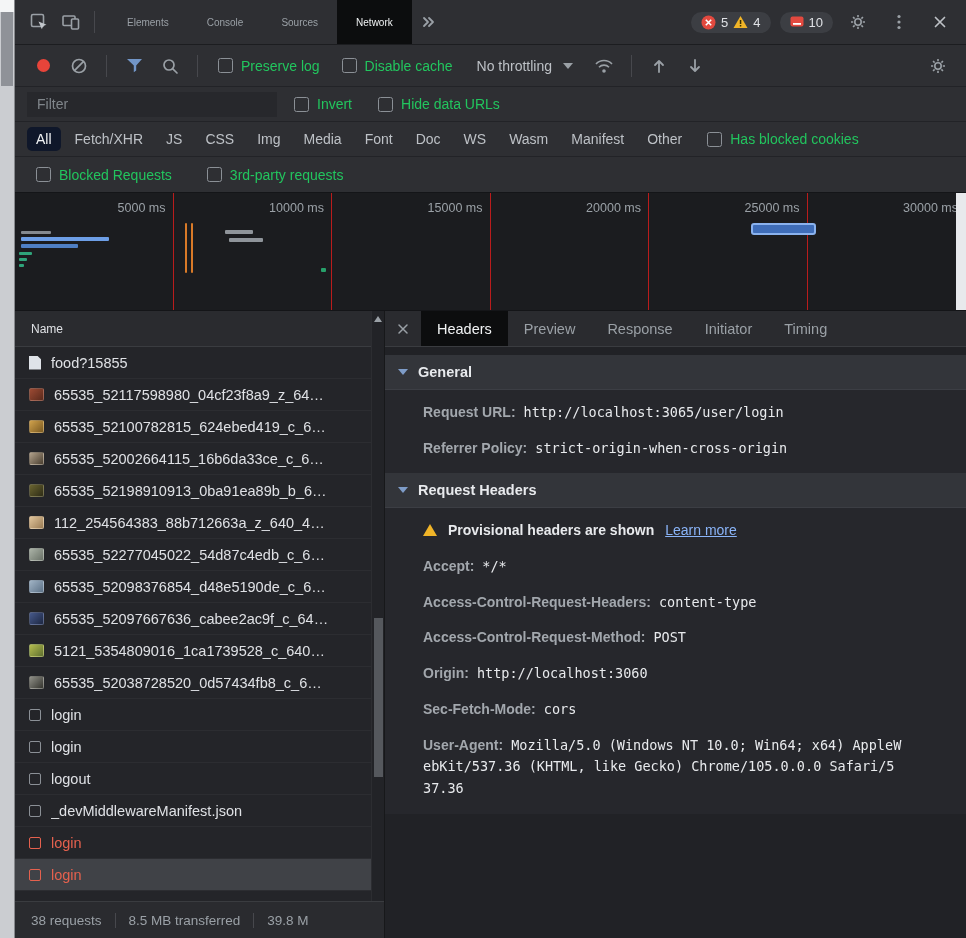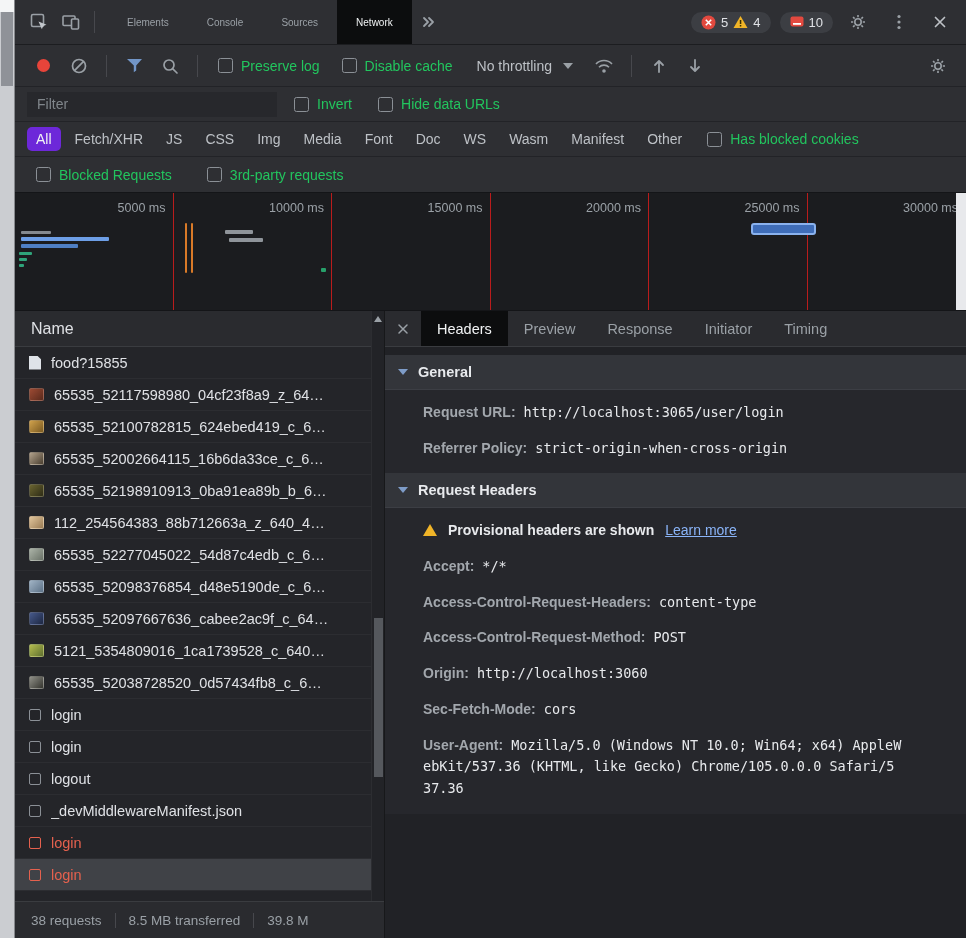--- a/index.html
+++ b/index.html
@@ -36,40 +36,40 @@
 
   
   .filter-row { flex:0 0 35px; height:35px; background:#2e2f33; display:flex; align-items:center; padding:0 12px; gap:8px; border-bottom:1px solid #222327; }
   .filter-input { width:250px; height:25px; background:#27282c; border:1px solid #27282c; color:#dfe1e5; font-size:14px; padding:0 9px; font-family:inherit; outline:none; }
   .filter-input::placeholder { color:#80868b; }
 
   
   .chips-row { flex:0 0 35px; height:35px; background:#2e2f33; display:flex; align-items:center; padding:0 12px; border-bottom:1px solid #222327; }
   .chips { display:flex; align-items:center; gap:5px; }
   .chip { padding:4px 9px; font-size:14px; color:#bdc1c6; border-radius:5px; cursor:pointer; white-space:nowrap; }
-  .chip.active { background:#6d28d9; color:#f1f3f4; }
+  .chip.active { background:#0f172a; color:#f1f3f4; }
   .chips-row .check { margin-left:16px; }
 
   
   .blocked-row { flex:0 0 36px; height:36px; background:#2e2f33; display:flex; align-items:center; padding:0 12px; gap:17px; border-bottom:1px solid #141518; }
 
   
   .timeline { flex:0 0 118px; height:118px; background:#1b1c1f; position:relative; border-bottom:1px solid #141518; overflow:hidden; }
   .tl-cols { display:flex; height:100%; }
   .tl-col { flex:1; border-right:1px solid #b91c1c; display:flex; justify-content:flex-end; align-items:flex-start; padding:8px 7px 0 0; }
   .tl-label { font-size:12.5px; color:#9aa0a6; }
   .tl-bar { position:absolute; border-radius:1px; }
   .tl-selected { position:absolute; left:736px; top:30px; width:65px; height:12px; background:#3f6db8; border:2px solid #8ab2ee; border-radius:3px; }
   .tl-white { position:absolute; right:0; top:0; bottom:0; width:10px; background:#e8e9ec; }
 
   
   .split { flex:1; display:flex; min-height:0; }
 
   .left-panel { flex:0 0 370px; width:370px; display:flex; flex-direction:column; position:relative; background:#242529; border-right:1px solid #17181a; min-height:0; }
-  .name-header { flex:0 0 36px; height:36px; background:#2a2b2f; border-bottom:1px solid #3a3c40; display:flex; align-items:center; padding:0 16px; font-size:16px; color:#dfe1e5; }
+  .name-header { flex:0 0 36px; height:36px; background:#2a2b2f; border-bottom:1px solid #3a3c40; display:flex; align-items:center; padding:0 16px; font-size:12px; color:#dfe1e5; }
   .req-list { flex:1; overflow:hidden; }
   .req-row { height:32px; display:flex; align-items:center; gap:10px; padding:0 16px 0 14px; font-size:14.5px; color:#dfe1e5; border-bottom:1px solid #2c2d31; cursor:pointer; white-space:nowrap; overflow:hidden; }
   .req-row.error { color:#e5614e; }
   .req-row.selected { background:#404247; }
   .req-name { overflow:hidden; text-overflow:clip; }
   .req-icon { flex:0 0 15px; width:15px; height:13px; border-radius:2px; }
   .req-icon.document { width:12px; flex-basis:12px; height:14px; background:#dfe3e8; border-radius:0; clip-path:polygon(0 0, 68% 0, 100% 26%, 100% 100%, 0 100%); }
   .req-icon.image { border:1px solid rgba(255,255,255,.18); }
   .req-icon.plain { width:12px; flex-basis:12px; height:12px; border:1.5px solid #8b9096; background:transparent; }
   .req-icon.error { width:12px; flex-basis:12px; height:12px; border:1.5px solid #e5614e; background:transparent; }

